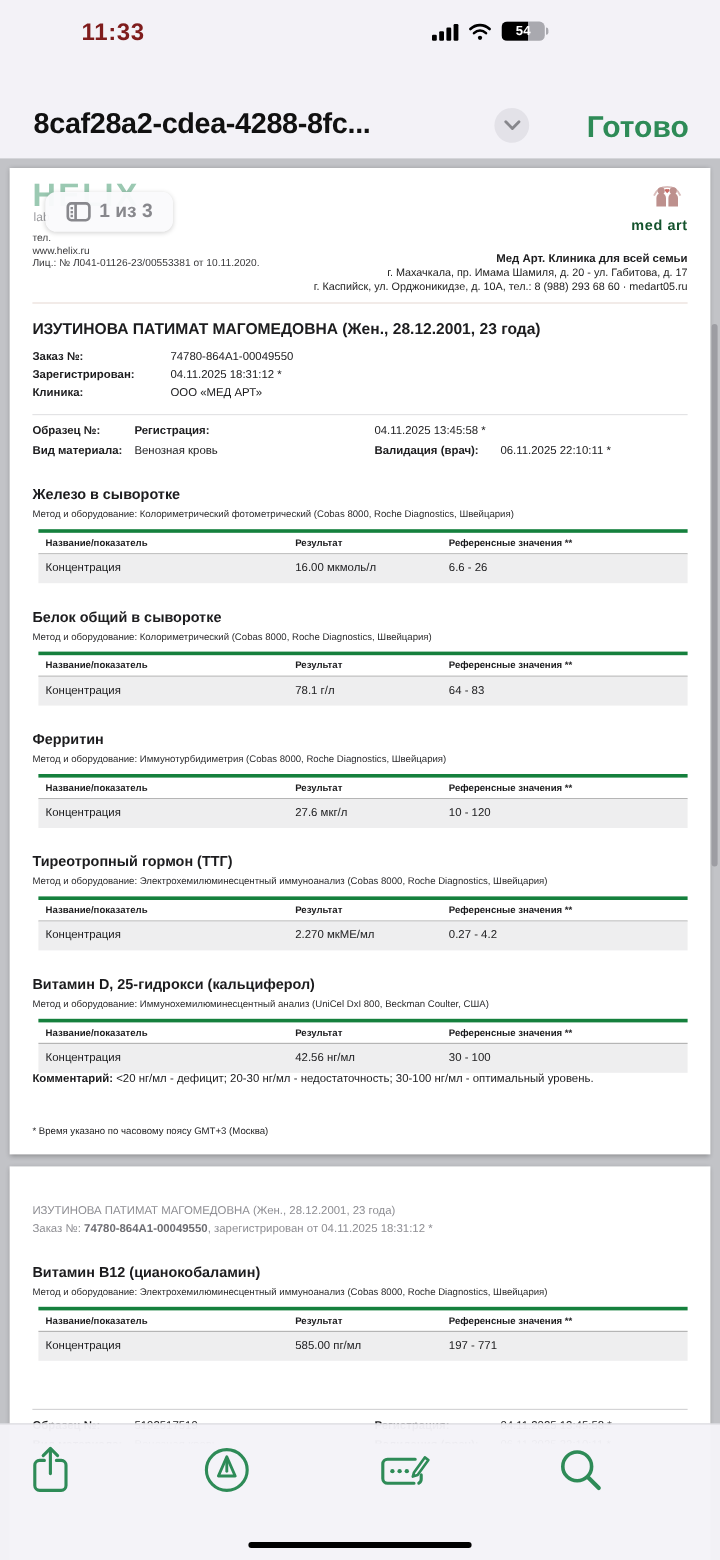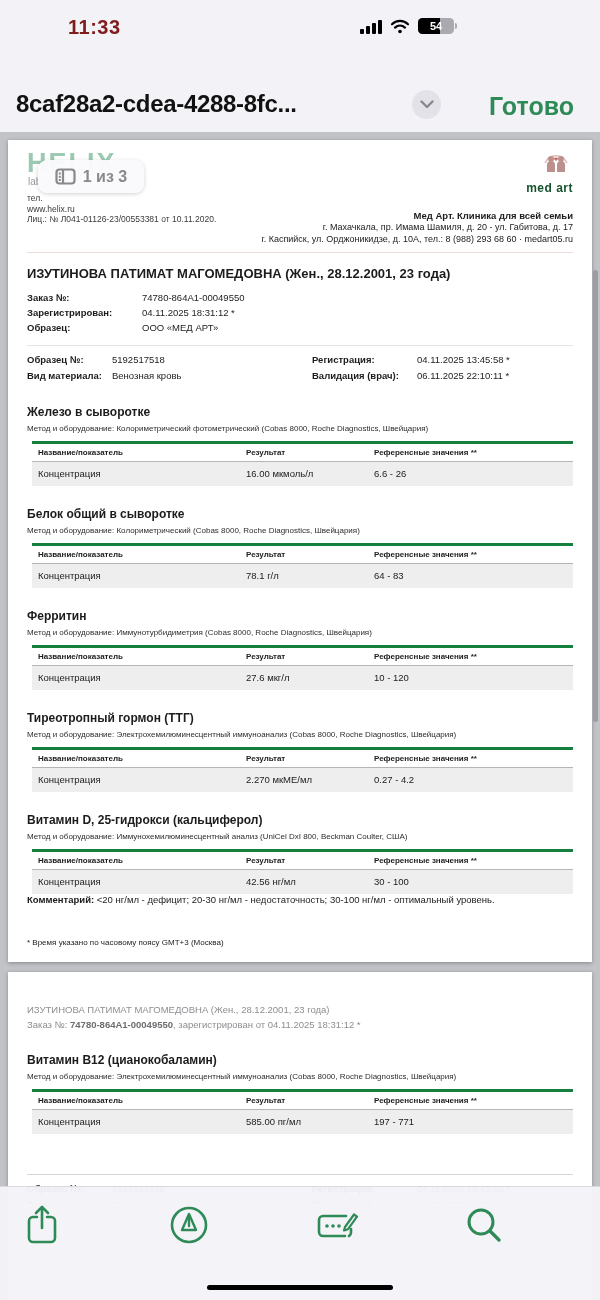--- a/index.html
+++ b/index.html
@@ -9,21 +9,21 @@
   
   .topchrome { position:absolute; top:0; left:0; width:600px; height:132px; background:#f3f2f7; z-index:30; }
   .time { position:absolute; left:68px; top:16px; font-size:20px; font-weight:bold; color:#7f1d1d; letter-spacing:.5px; }
   .statusicons { position:absolute; left:360px; top:18px; display:flex; align-items:center; gap:8px; }
   .cellbars { display:flex; align-items:flex-end; gap:2px; height:15px; }
   .cellbars i { display:block; width:4px; background:#000; border-radius:1px; }
   .battery { position:relative; width:36px; height:16px; border-radius:4.5px; background:#a9a9af; overflow:hidden; }
   .battery .fill { position:absolute; left:0; top:0; bottom:0; width:62%; background:#000; }
   .battery .pct { position:absolute; inset:0; color:#fff; font-size:11px; font-weight:bold; text-align:center; line-height:16px; }
   .batnub { width:2px; height:6px; background:#a9a9af; border-radius:0 2px 2px 0; margin-left:1px; }
-  .doc-title { position:absolute; left:16px; top:90px; font-size:24px; font-weight:bold; color:#111; letter-spacing:-0.3px; }
+  .doc-title { position:absolute; left:28px; top:90px; font-size:24px; font-weight:bold; color:#111; letter-spacing:-0.3px; }
   .chev-btn { position:absolute; left:412px; top:90px; width:29px; height:29px; border-radius:50%; background:#e3e2e8; display:flex; align-items:center; justify-content:center; }
   .done-btn { position:absolute; right:26px; top:92px; font-size:25px; font-weight:bold; color:#2e8b57; }
 
   
   .doc-area { position:absolute; top:132px; left:0; width:600px; height:1168px; background:#c2c3c7; }
   .page { position:absolute; left:8px; width:584px; background:#fff; box-shadow:0 1px 4px rgba(0,0,0,.3); color:#1c1c1e; }
   .page1 { top:8px; height:822px; overflow:hidden; padding:10px 19px 0; }
   .page2 { top:840px; height:328px; overflow:hidden; padding:0 19px; }
 
   
@@ -170,30 +170,29 @@
     <div class="kvblock">
       <div class="kv">
           <span class="k">Заказ №:</span>
           <span>74780-864A1-00049550</span>
         </div>
       <div class="kv">
           <span class="k">Зарегистрирован:</span>
           <span>04.11.2025 18:31:12 *</span>
         </div>
       <div class="kv">
-          <span class="k">Образец:</span>
+          <span class="k">Клиника:</span>
           <span>ООО «МЕД АРТ»</span>
         </div>
     </div>
     <hr class="hr-lt">
 
     <div class="sampleblock">
       <div class="samplerow">
         <b>Образец №:</b>
-          <span>5192517518</span>
         <b>Регистрация:</b>
           <span>04.11.2025 13:45:58 *</span>
       </div>
       <div class="samplerow">
         <b>Вид материала:</b>
           <span>Венозная кровь</span>
         <b>Валидация (врач):</b>
           <span>06.11.2025 22:10:11 *</span>
       </div>
     </div>

